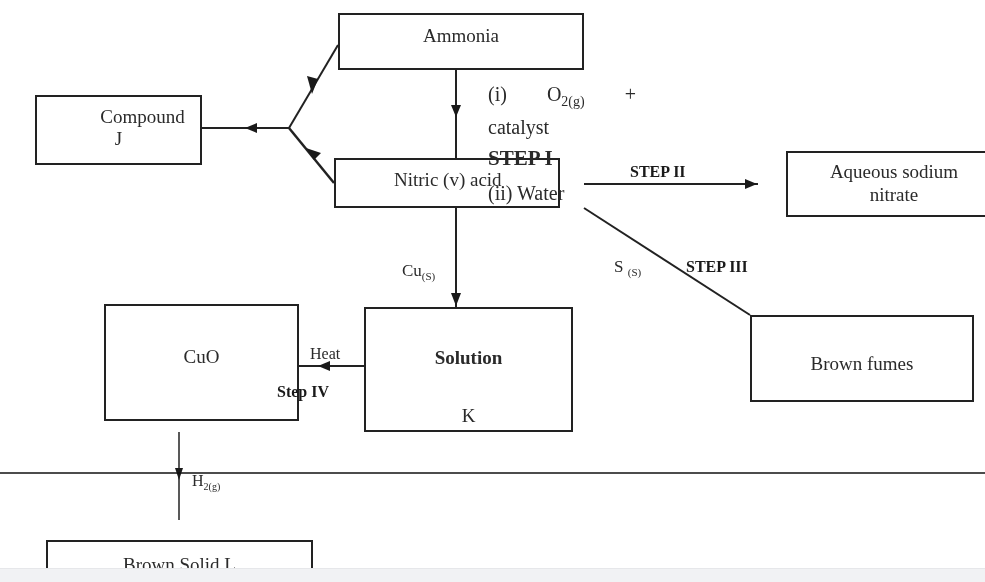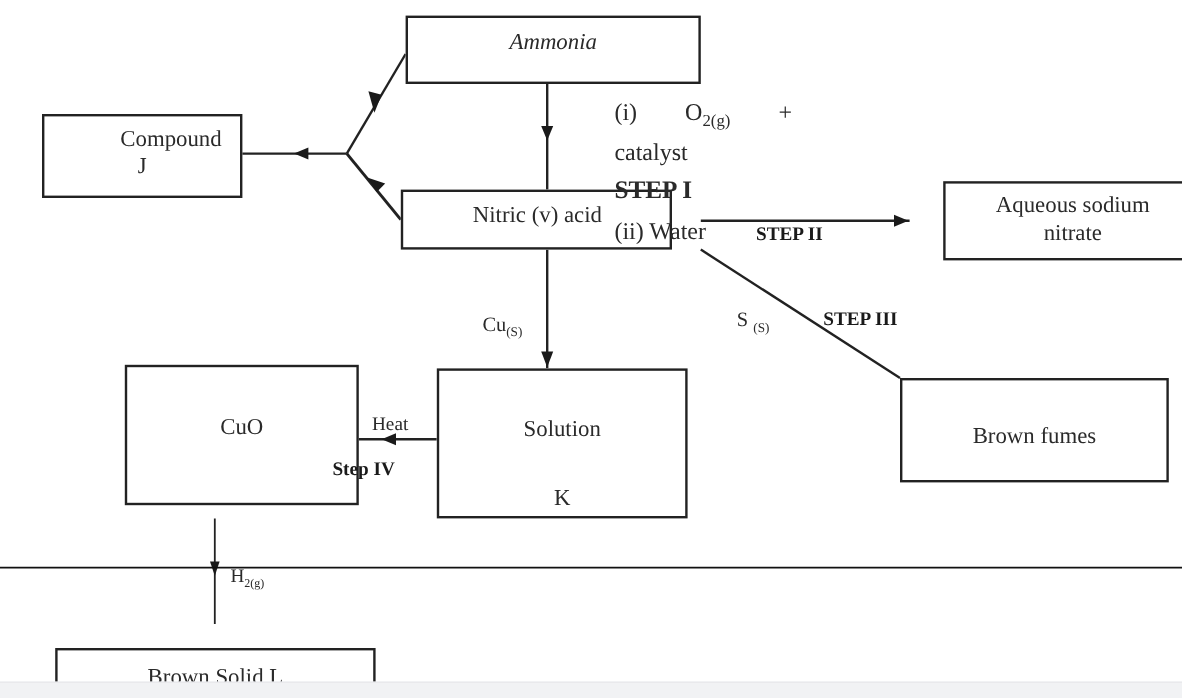--- a/index.html
+++ b/index.html
@@ -4,21 +4,21 @@
 <style>
   html, body { margin: 0; padding: 0; background: #ffffff; }
   body { width: 985px; height: 582px; position: relative; overflow: hidden;
          font-family: "Liberation Serif", "DejaVu Serif", serif; color: #222; }
   #diagram { position: absolute; left: 0; top: 0; }
   .box { position: absolute; border: 2px solid #222; box-sizing: border-box; background: #fff; }
   .lbl { position: absolute; font-size: 19px; line-height: 22px; color: #2a2a2a; white-space: nowrap; }
   .center { text-align: center; }
   .bold { font-weight: bold; font-size: 16px; color: #1a1a1a; }
   sub { font-size: 0.65em; }
-  .overlay-text { position: absolute; font-size: 20px; line-height: 24px; color: #2a2a2a; white-space: nowrap; margin-left: 24px; }
+  .overlay-text { position: absolute; font-size: 20px; line-height: 24px; color: #2a2a2a; white-space: nowrap; }
   .bottom-bar { position: absolute; left: 0; top: 568px; width: 985px; height: 14px; background: #f1f2f4; border-top: 1px solid #e6e7ea; }
 </style>
 </head>
 <body>
 
 <svg id="diagram" width="985" height="582">
   <defs>
     <marker id="arr" markerWidth="10" markerHeight="8" refX="5" refY="4" orient="auto" markerUnits="userSpaceOnUse">
       <path d="M0,0 L10,4 L0,8 z" fill="#1a1a1a"></path>
     </marker>
@@ -47,21 +47,21 @@
   <line x1="364" y1="366" x2="271" y2="366" stroke="#222" stroke-width="2"></line>
   <path d="M318,366 L330,361 L330,371 z" fill="#1a1a1a"></path>
 
   <line x1="179" y1="432" x2="179" y2="520" stroke="#222" stroke-width="1.5"></line>
   <path d="M179,480 L175,468 L183,468 z" fill="#1a1a1a"></path>
 
   <line x1="0" y1="473" x2="985" y2="473" stroke="#111" stroke-width="1.5"></line>
 </svg>
 
 <div class="box" style="left:338px;top:13px;width:246px;height:57px;">
-  <div class="lbl center" style="left:0;right:0;top:10px;font-style:italic;">Ammonia</div>
+  <div class="lbl center" style="left:0;right:0;top:10px;">Ammonia</div>
 </div>
 
 <div class="box" style="left:35px;top:95px;width:167px;height:70px;">
   <div class="lbl center" style="left:0;right:0;top:9px;padding-left:48px;">Compound</div>
   <div class="lbl center" style="left:0;right:0;top:31px;">J</div>
 </div>
 
 <div class="box" style="left:334px;top:158px;width:226px;height:50px;">
   <div class="lbl" style="left:58px;top:9px;">Nitric (v) acid</div>
 </div>
@@ -73,40 +73,40 @@
 
 <div class="box" style="left:750px;top:315px;width:224px;height:87px;padding-left:12px;">
   <div class="lbl center" style="left:0;right:0;top:36px;">Brown fumes</div>
 </div>
 
 <div class="box" style="left:104px;top:304px;width:195px;height:117px;">
   <div class="lbl center" style="left:0;right:0;top:40px;">CuO</div>
 </div>
 
 <div class="box" style="left:364px;top:307px;width:209px;height:125px;">
-  <div class="lbl center" style="left:0;right:0;top:38px;">Solution</div>
+  <div class="lbl center" style="left:0;right:0;top:38px;font-weight:bold;">Solution</div>
   <div class="lbl center" style="left:0;right:0;top:96px;">K</div>
 </div>
 
 <div class="box" style="left:46px;top:540px;width:267px;height:60px;">
   <div class="lbl center" style="left:0;right:0;top:12px;">Brown Solid L</div>
 </div>
 
 <div class="overlay-text" style="left:488px;top:82px;">
   <span>(i)</span>
   <span style="display:inline-block;width:30px;"></span>
   <span>O</span><sub style="font-size:14px;">2(g)</sub>
   <span style="display:inline-block;width:30px;"></span>
   <span>+</span>
 </div>
 <div class="overlay-text" style="left:488px;top:115px;">catalyst</div>
 <div class="overlay-text" style="left:488px;top:146px;font-weight:bold;font-size:21px;">STEP I</div>
 <div class="overlay-text" style="left:488px;top:181px;">(ii) Water</div>
 
-<div class="lbl bold" style="left:630px;top:161px;margin-top:24px;">STEP II</div>
+<div class="lbl bold" style="left:630px;top:161px;">STEP II</div>
 
 <div class="lbl bold" style="left:686px;top:256px;">STEP III</div>
 <div class="lbl" style="left:614px;top:256px;font-size:17px;">
   <span>S</span>
   <sub style="font-size:11px;">(S)</sub>
 </div>
 
 <div class="lbl" style="left:402px;top:260px;font-size:17px;">
   <span>Cu</span><sub style="font-size:11px;">(S)</sub>
 </div>

